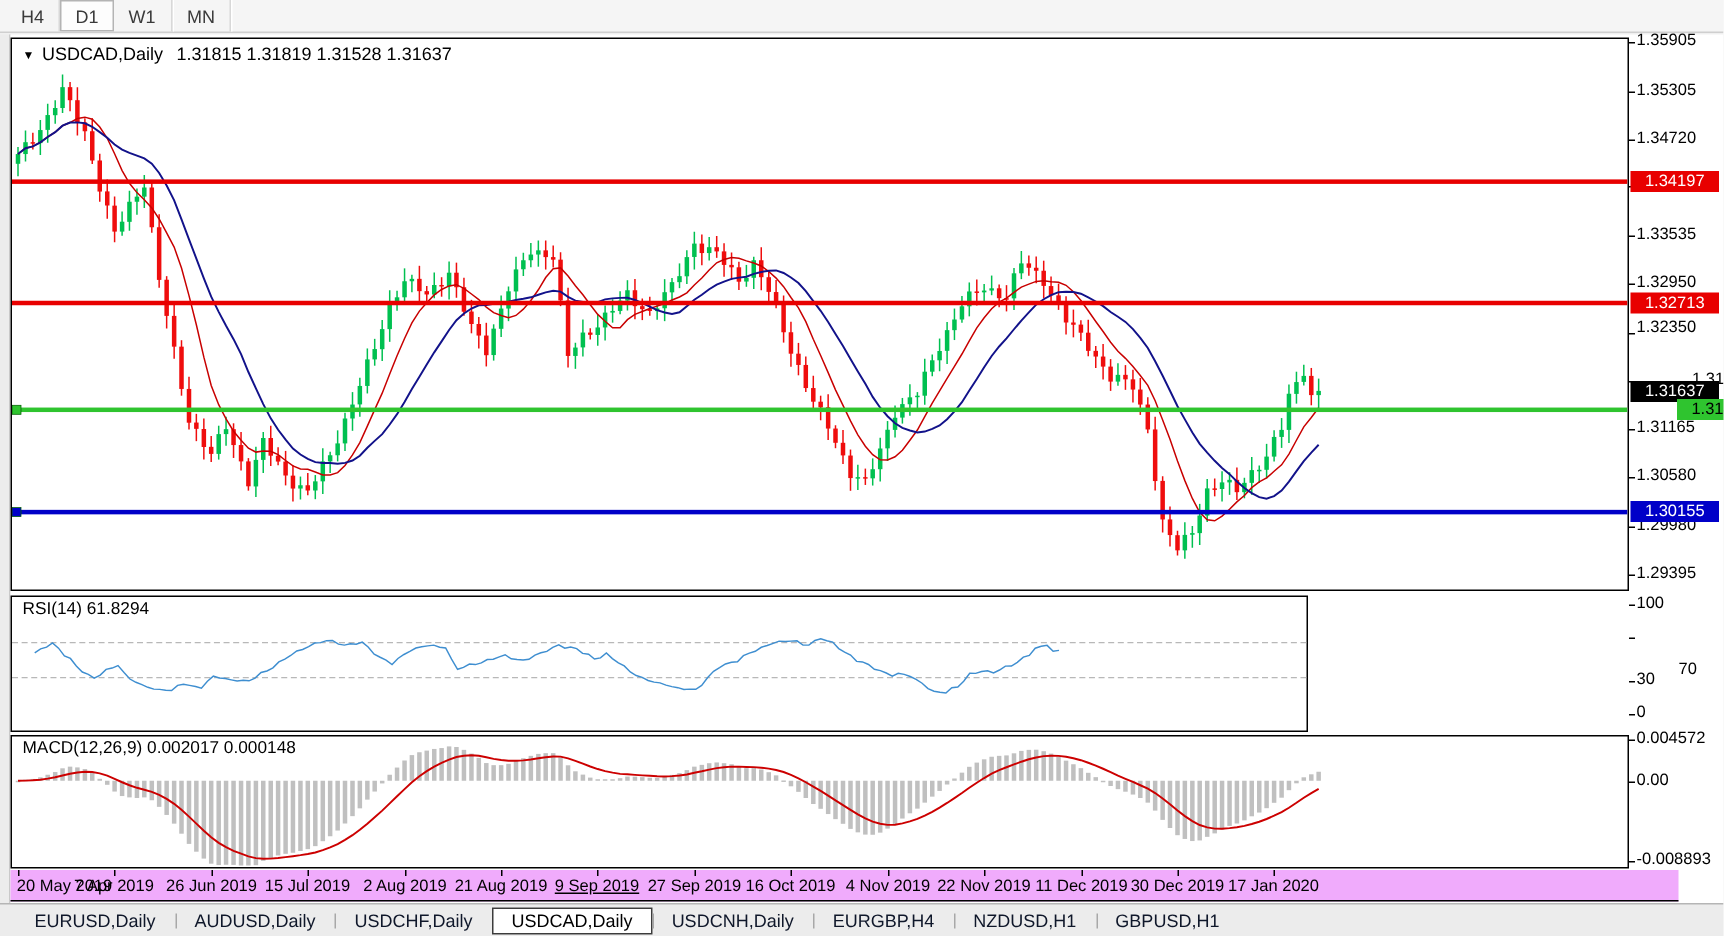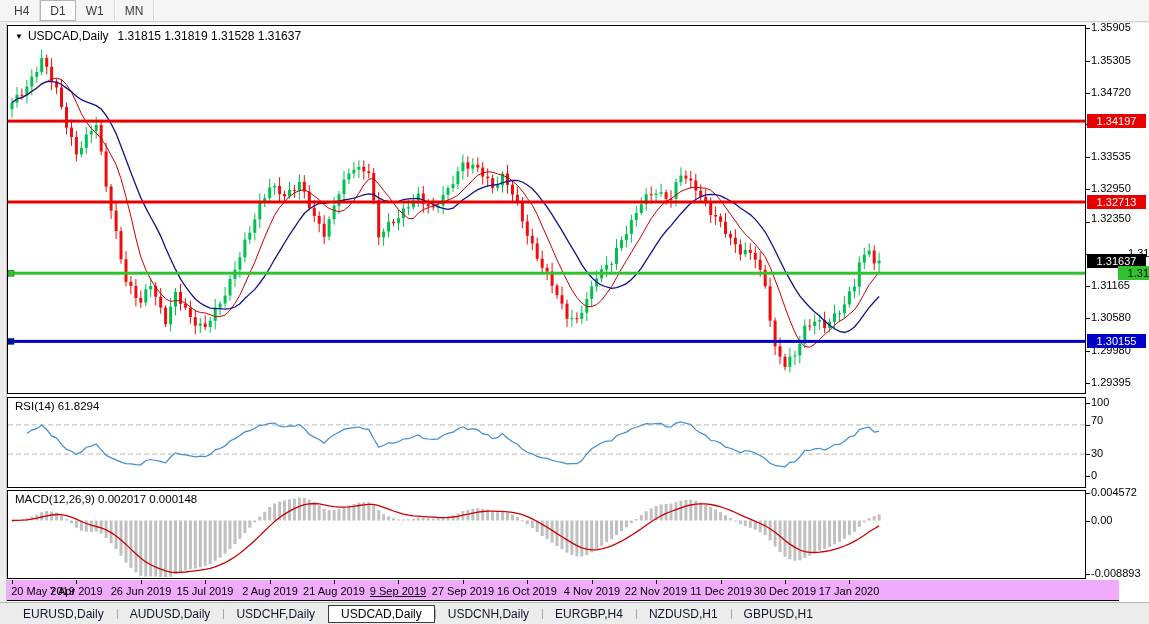--- a/index.html
+++ b/index.html
@@ -7,21 +7,21 @@
        font-family:"Liberation Sans","DejaVu Sans",sans-serif;-webkit-font-smoothing:antialiased}
   .toolbar{position:absolute;left:0;top:0;width:1149px;height:22px;background:#f5f5f5;
            border-bottom:1px solid #cfcfcf;display:flex;align-items:stretch;padding-left:4px;box-sizing:border-box}
   .tf-btn{font-size:12px;color:#3a3a3a;display:flex;align-items:center;padding:0 10px;
           border-right:1px solid #d8d8d8;box-shadow:1px 0 0 #ffffff;cursor:default}
   .tf-btn.active{background:#fdfdfd;border:1px solid #b4b4b4;box-shadow:none;padding:0 9px}
   .left-strip{position:absolute;left:0;top:23px;width:7px;height:579px;background:#ececec;border-right:1px solid #c9c9c9;box-sizing:border-box}
   .window-bg{position:absolute;left:7px;top:23px;width:1142px;height:579px;background:#ffffff}
   .panel{position:absolute;left:7px;background:#ffffff;border:1px solid #000;box-sizing:border-box}
   #main-panel{top:25px;width:1079px;height:369px}
-  #rsi-panel{top:397px;width:1079px;height:91px}
+  #rsi-panel{top:397px;width:865px;height:91px}
   #macd-panel{top:490px;width:1079px;height:89px}
   .panel svg{position:absolute;left:0;top:0;width:100%;height:100%;display:block}
   .chart-title{position:absolute;left:7px;top:3px;font-size:12px;color:#000;white-space:nowrap}
   .chart-title .tri{font-size:8px;vertical-align:1px;margin-right:5px}
   .chart-title .ohlc{margin-left:9px}
   .panel-label{position:absolute;left:7px;top:2px;font-size:11.5px;color:#000;white-space:nowrap}
   #date-strip{position:absolute;left:7px;top:580px;width:1112px;height:21px;background:#f0abfc;border-bottom:1px solid #000;box-sizing:border-box}
   .datetick{position:absolute;width:1px;height:4px;background:#000;top:0}
   .datelabel{position:absolute;top:5px;font-size:11px;color:#000;white-space:nowrap;text-align:center;width:80px}
   .axlabel{position:absolute;font-size:11px;color:#000;white-space:nowrap;left:1091px}
@@ -670,21 +670,21 @@
     <div class="axlabel" style="top: 279px;">1.31165</div>
     <div class="tickdash" style="top: 318px;"></div>
     <div class="axlabel" style="top: 311px;">1.30580</div>
     <div class="tickdash" style="top: 351px;"></div>
     <div class="axlabel" style="top: 344px;">1.29980</div>
     <div class="tickdash" style="top: 383px;"></div>
     <div class="axlabel" style="top: 376px;">1.29395</div>
     <div class="tickdash" style="top: 403px;"></div>
     <div class="axlabel" style="top: 396px;">100</div>
     <div class="tickdash" style="top: 425px;"></div>
-    <div class="axlabel" style="top: 414px;">70</div>
+    <div class="axlabel" style="top: 440px; margin-left: 28px;">70</div>
     <div class="tickdash" style="top: 454px;"></div>
     <div class="axlabel" style="top: 447px;">30</div>
     <div class="tickdash" style="top: 476px;"></div>
     <div class="axlabel" style="top: 469px;">0</div>
     <div class="tickdash" style="top: 493px;"></div>
     <div class="axlabel" style="top: 486px;">0.004572</div>
     <div class="tickdash" style="top: 521px;"></div>
     <div class="axlabel" style="top: 514px;">0.00</div>
     <div class="tickdash" style="top: 574px;"></div>
     <div class="axlabel" style="top: 567px;">-0.008893</div>

